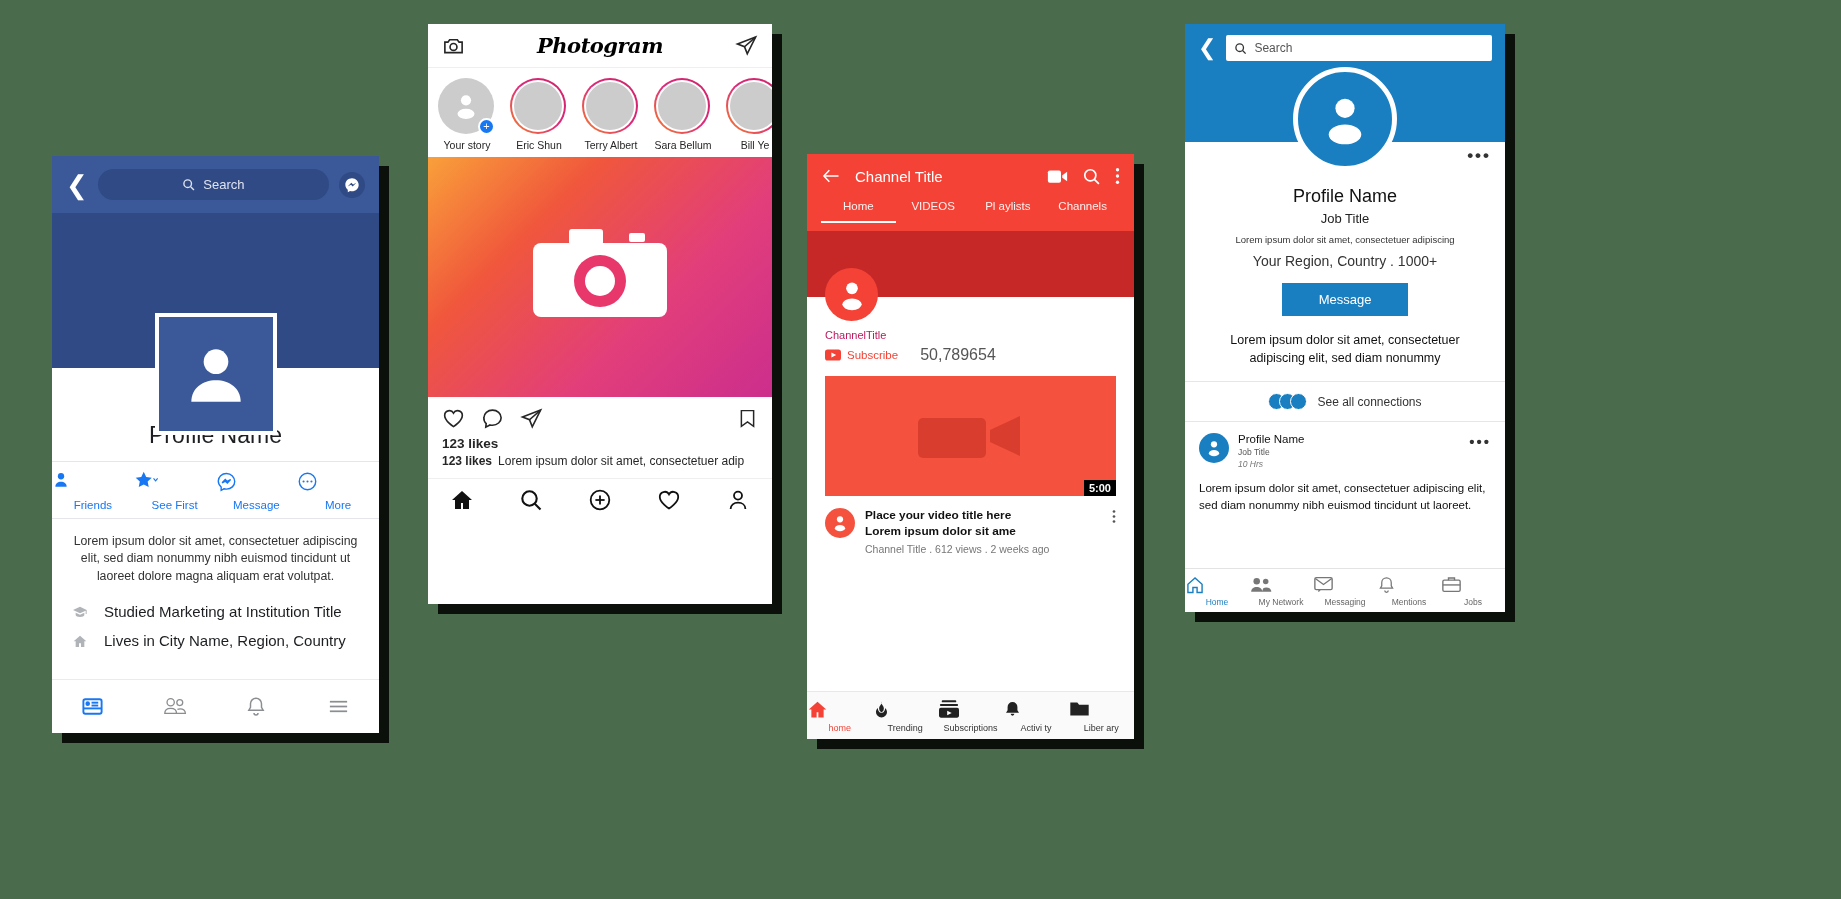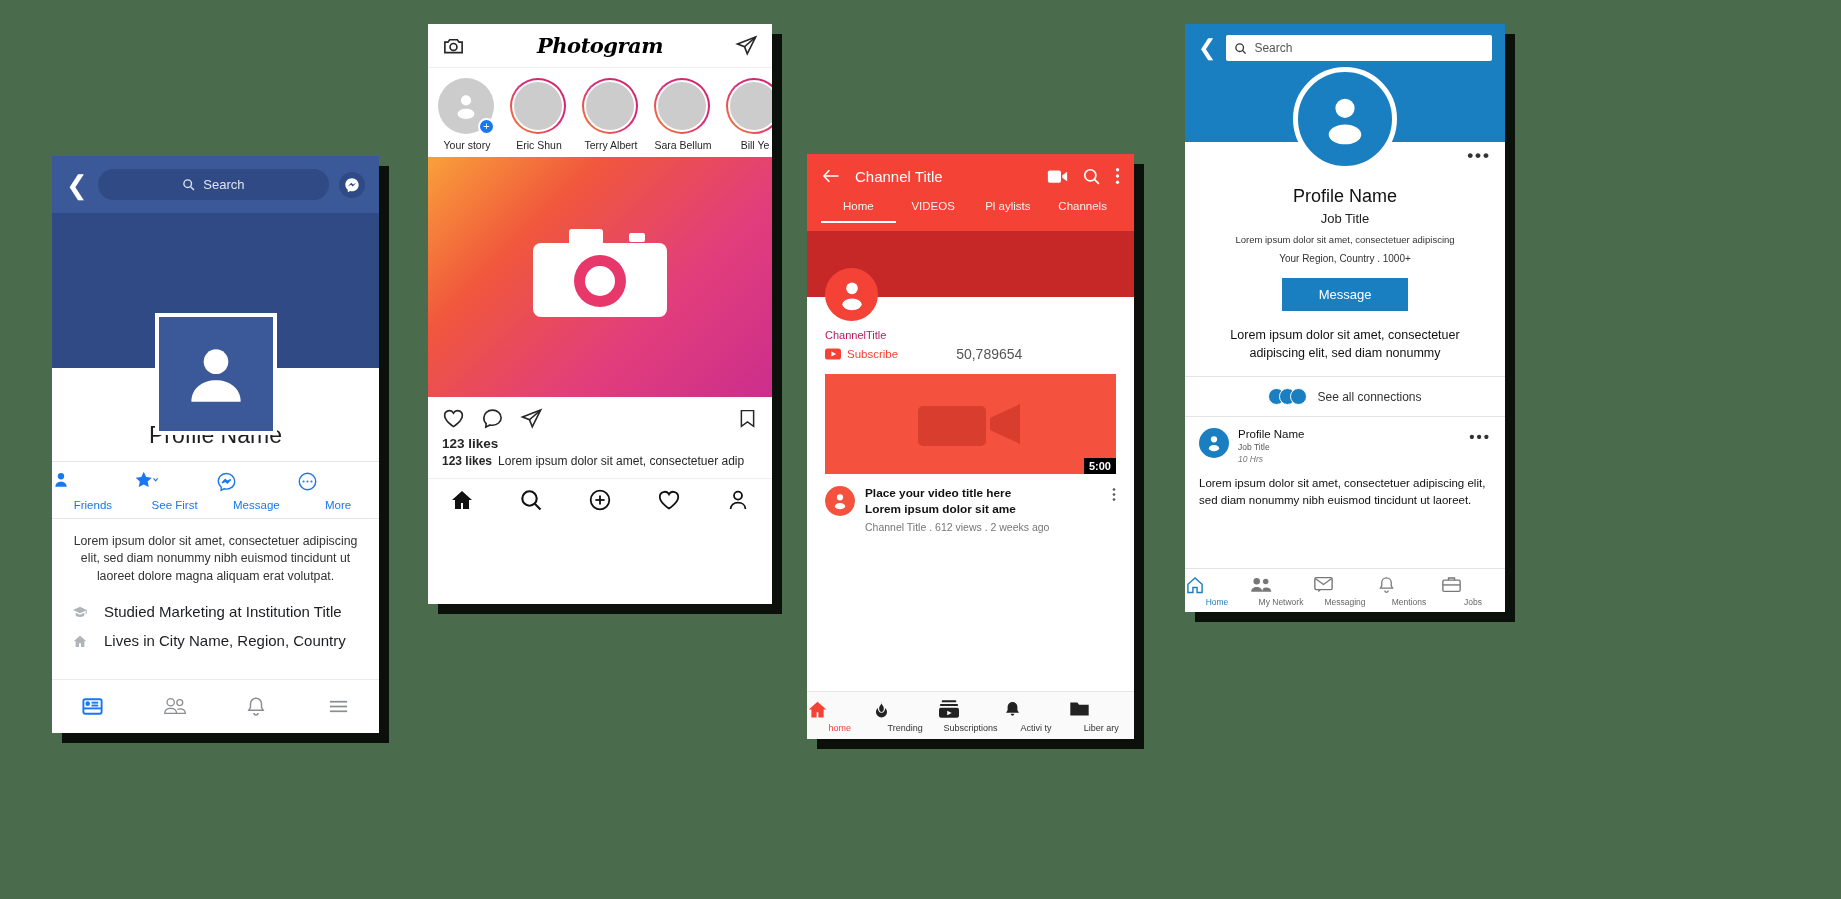--- a/index.html
+++ b/index.html
@@ -69,22 +69,22 @@
   .yt-tabs { display:flex; margin-top:14px; }
   .yt-tab { padding:0 0 9px; font-size:11.5px; color:rgba(255,255,255,.92); flex:1; text-align:center; }
   .yt-tab.active { border-bottom:2.5px solid #fff; font-weight:500; }
   .yt-banner { background:#c62828; height:66px; position:relative; }
   .yt-ch-av { position:absolute; left:18px; bottom:-24px; width:53px; height:53px; border-radius:50%;
               background:#f44336; display:flex; align-items:center; justify-content:center; }
   .yt-ch { padding:32px 18px 12px; }
   .yt-ch-name { font-size:11px; font-weight:400; color:#be185d; }
   .yt-sub-row { display:flex; align-items:center; gap:22px; margin-top:5px; }
   .yt-sub { display:flex; align-items:flex-start; gap:6px; color:#f44336; font-size:11.5px; }
-  .yt-count { font-size:14px; color:#555;margin-left:36px; }
-  .yt-thumb { margin:0 18px; height:100px; background:#f4523f; position:relative;
+  .yt-count { font-size:16px; color:#555; }
+  .yt-thumb { margin:0 18px; height:120px; background:#f4523f; position:relative;
               display:flex; align-items:center; justify-content:center; }
   .yt-dur { position:absolute; right:0; bottom:0; background:#000; color:#fff; font-size:11px;
             font-weight:700; padding:2px 5px; }
   .yt-vid { display:flex; gap:10px; padding:12px 18px 0; }
   .yt-vid-av { width:30px; height:30px; flex:0 0 30px; border-radius:50%; background:#f4523f;
                display:flex; align-items:center; justify-content:center; }
   .yt-vid-t { font-size:11.8px; font-weight:600; color:#111; line-height:1.33; }
   .yt-vid-m { font-size:10.5px; color:#777; margin-top:4px; }
   .yt-nav { position:absolute; bottom:0; left:0; right:0; background:#fafafa; border-top:1px solid #e8e8e8;
             display:flex; padding:7px 0 6px; }
@@ -100,21 +100,21 @@
                gap:7px; padding:0 8px; font-size:12px; color:#555; }
   .li-cover { background:#1a7fc1; height:70px; position:relative; }
   .li-avatar { position:absolute; left:50%; transform:translateX(-50%); top:-5px;
                width:104px; height:104px; border-radius:50%; background:#1a7fc1; border:5px solid #fff;
                display:flex; align-items:center; justify-content:center; }
   .li-dots { position:absolute; right:14px; top:74px; letter-spacing:2px; color:#333; font-size:17px; font-weight:700; }
   .li-body { padding:44px 16px 0; text-align:center; }
   .li-name { font-size:18px; color:#111; }
   .li-job { font-size:13px; color:#222; margin-top:4px; }
   .li-desc { font-size:9.5px; color:#333; margin-top:8px; }
-  .li-loc { font-size:10px; color:#333; margin-top:8px; }
+  .li-loc { font-size:14px; color:#333; margin-top:8px; }
   .li-msg { background:#1a7fc1; color:#fff; font-size:13px; padding:9px 0; width:126px;
             margin:14px auto 0; text-align:center; }
   .li-sum { font-size:12.5px; color:#111; text-align:center; padding:16px 20px 14px; line-height:1.4; }
   .li-conn { display:flex; align-items:center; justify-content:center; gap:10px;
              border-top:1px solid #e6e6e6; border-bottom:1px solid #e6e6e6; padding:11px 0; }
   .li-conn-av { display:flex; }
   .li-conn-av span { width:17px; height:17px; border-radius:50%; background:#1a7fc1; margin-left:-6px; border:1px solid #fff; }
   .li-conn-av span:first-child { margin-left:0; }
   .li-conn-t { font-size:12px; color:#333; }
   .li-feed { padding:11px 14px 0; }

